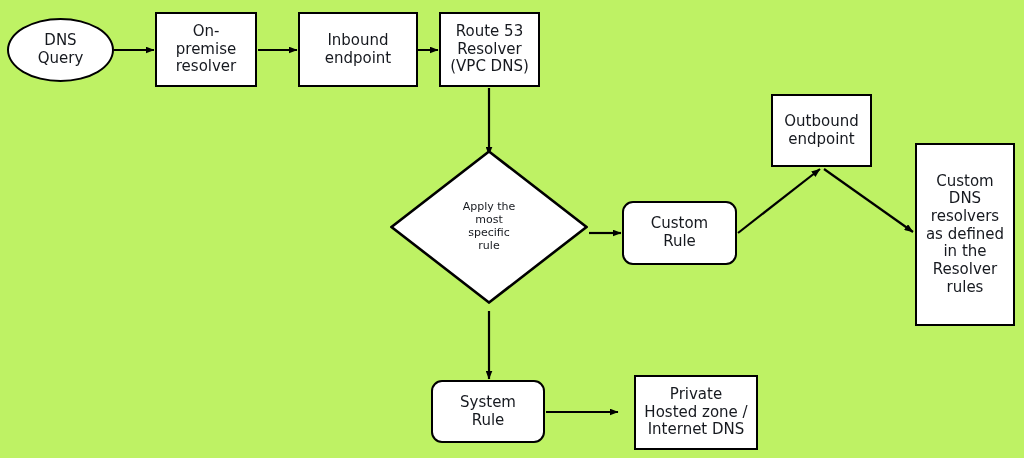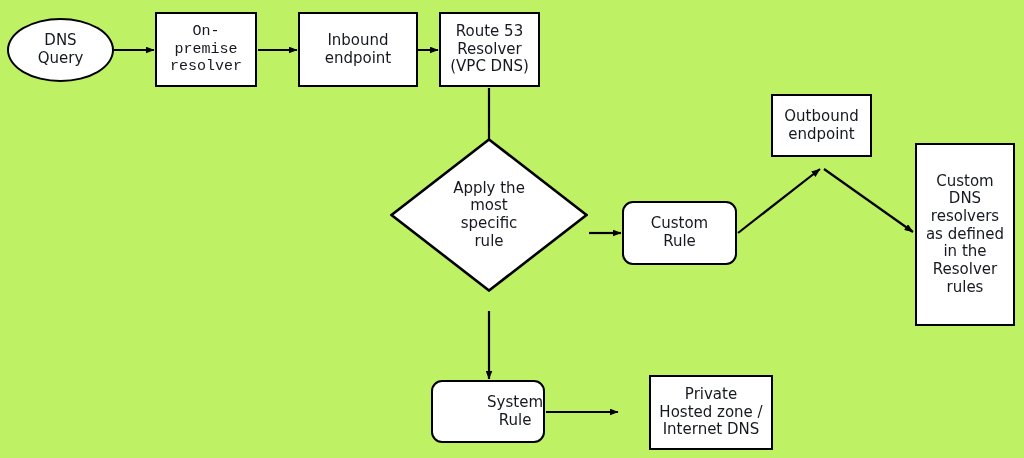--- a/index.html
+++ b/index.html
@@ -62,29 +62,29 @@
     height: 100%;
   }
   .diamond-label {
     position: relative;
     z-index: 1;
     width: 62%;
   }
 
   
   #node-dns-query      { left: 7px;   top: 18px;  width: 107px; height: 64px;  font-size: 15px; }
-  #node-on-premise     { left: 155px; top: 12px;  width: 102px; height: 75px;  font-size: 15px; font-family: Liberation Mono, monospace; }
+  #node-on-premise     { left: 155px; top: 12px;  width: 102px; height: 75px;  font-size: 15px; }
   #node-inbound        { left: 298px; top: 12px;  width: 120px; height: 75px;  font-size: 15px; }
   #node-route53        { left: 439px; top: 12px;  width: 101px; height: 75px;  font-size: 15px; }
-  #node-decision       { left: 390px; top: 138px; width: 198px; height: 154px; font-size: 15px; }
+  #node-decision       { left: 390px; top: 150px; width: 198px; height: 154px; font-size: 11px; }
   #node-custom-rule    { left: 622px; top: 201px; width: 115px; height: 64px;  font-size: 15px; }
-  #node-outbound       { left: 771px; top: 94px;  width: 101px; height: 63px;  font-size: 15px; }
+  #node-outbound       { left: 771px; top: 94px;  width: 101px; height: 73px;  font-size: 15px; }
   #node-custom-dns     { left: 915px; top: 143px; width: 100px; height: 183px; font-size: 15px; }
-  #node-system-rule    { left: 431px; top: 380px; width: 114px; height: 63px;  font-size: 15px; justify-content: flex-end; }
-  #node-private-hosted { left: 649px; top: 375px; width: 124px; height: 75px;  font-size: 15px; }
+  #node-system-rule    { left: 431px; top: 380px; width: 114px; height: 63px;  font-size: 15px; }
+  #node-private-hosted { left: 634px; top: 375px; width: 124px; height: 75px;  font-size: 15px; }
 </style>
 </head>
 <body>
 
 <div id="diagram-root">
 
   <svg id="edges-layer" viewBox="0 0 1024 458" width="1024" height="458" xmlns="http://www.w3.org/2000/svg">
     <defs>
       <marker id="arrowhead" markerWidth="9" markerHeight="7" refX="8.5" refY="3.5" orient="auto" markerUnits="userSpaceOnUse">
         <polygon points="0 0, 9 3.5, 0 7" fill="#000000"></polygon>

